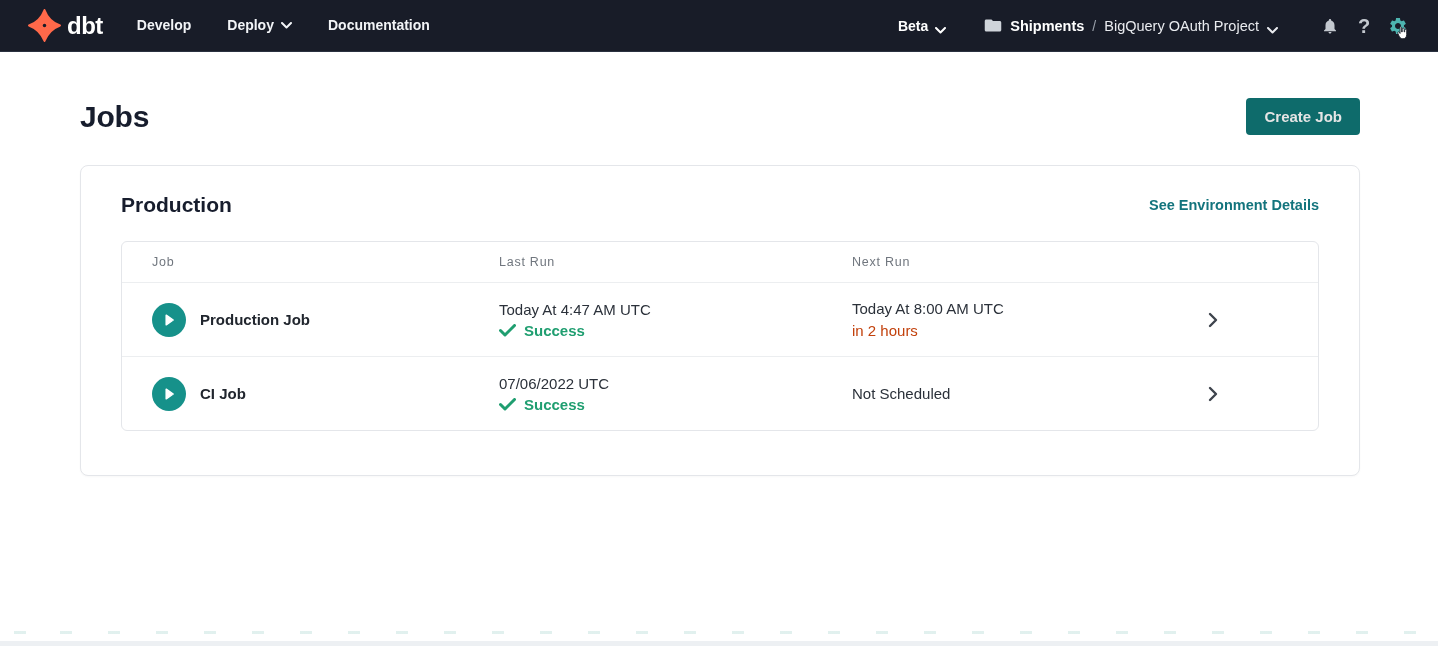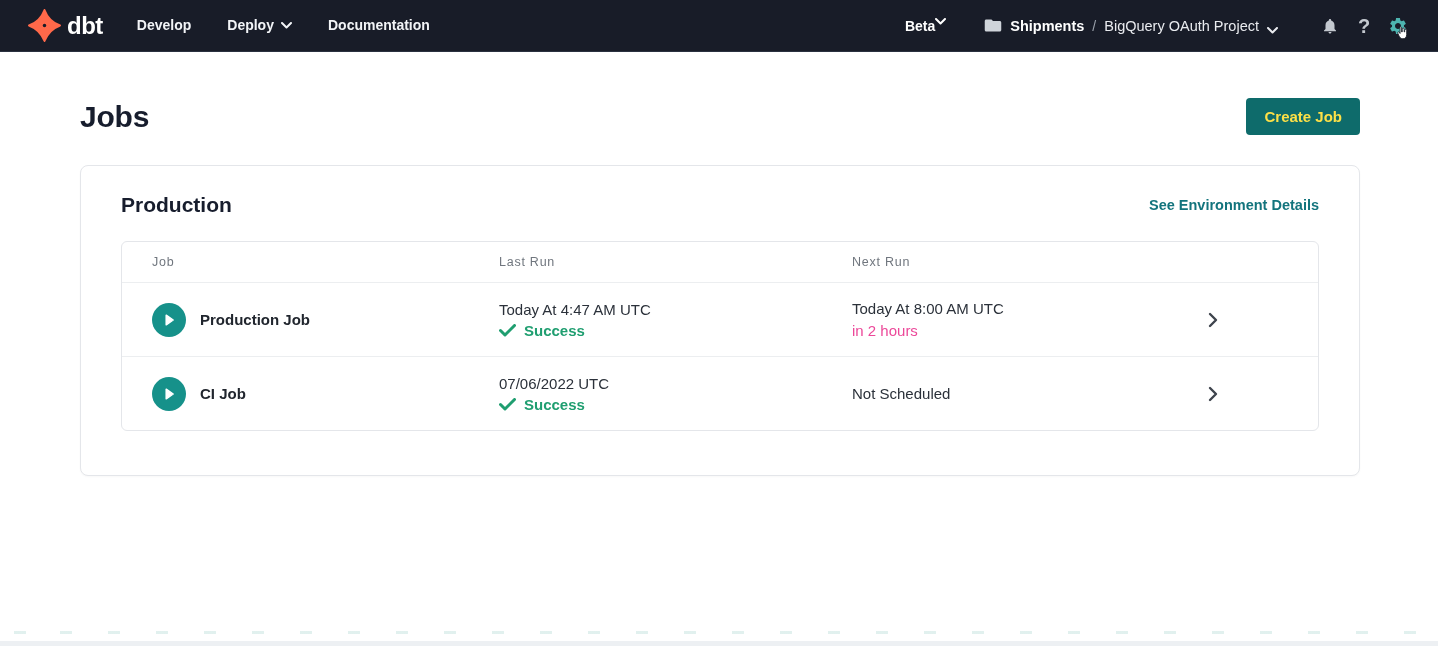--- a/index.html
+++ b/index.html
@@ -21,35 +21,35 @@
     padding: 0 26px 0 28px;
   }
   .brand { display: flex; align-items: center; gap: 6px; margin-right: 34px; cursor: pointer; }
   .brand-word { color: #ffffff; font-size: 24px; font-weight: 700; letter-spacing: -0.5px; line-height: 1; }
   .nav-links { display: flex; align-items: flex-start; gap: 36px; }
   .nav-link {
     color: #f2f4f7; font-size: 14px; font-weight: 600; cursor: pointer;
     display: flex; align-items: center; gap: 7px; line-height: 41px;
   }
   .nav-right { margin-left: auto; display: flex; align-items: center; }
-  .beta { display: flex; align-items: flex-start; color: #ffffff; font-size: 14px; font-weight: 600; cursor: pointer; margin-right: 38px; }
+  .beta { display: flex; align-items: flex-end; gap: 7px; color: #ffffff; font-size: 14px; font-weight: 600; cursor: pointer; margin-right: 38px; }
   .project-crumb { display: flex; align-items: center; gap: 8px; margin-right: 32px; }
   .crumb-account { color: #ffffff; font-size: 14.5px; font-weight: 700; cursor: pointer; }
   .crumb-sep { color: #9aa1ab; font-size: 14px; }
   .crumb-project { color: #e9ebef; font-size: 14.5px; font-weight: 400; cursor: pointer; display: flex; align-items: flex-end; gap: 8px; }
   .nav-icon-btn { width: 28px; height: 28px; display: flex; align-items: center; justify-content: center; cursor: pointer; margin-left: 6px; position: relative; }
   .qmark { color: #c3c8cf; font-size: 20px; font-weight: 700; line-height: 1; }
   .cursor-overlay { position: absolute; left: 11px; top: 13px; }
 
   
   .main { padding: 0 78px 0 80px; margin-top: 44px; }
   .title-row { display: flex; align-items: center; justify-content: space-between; margin-top: 46px; }
   .page-title { font-size: 30px; font-weight: 700; color: #171d2d; letter-spacing: -0.2px; }
   .create-job-btn {
-    background: #0e6b6b; color: #fde047; border: none; border-radius: 4px;
+    background: #0e6b6b; color: #e5e5e5; border: none; border-radius: 4px;
     font-family: inherit; font-size: 15px; font-weight: 600;
     padding: 10px 18px; cursor: pointer;
   }
 
   .env-card {
     margin-top: 30px;
     border: 1px solid #e4e6ea;
     border-radius: 8px;
     background: #ffffff;
     box-shadow: 0 1px 2px rgba(20,25,40,0.03);
@@ -77,21 +77,21 @@
   .play-btn {
     width: 34px; height: 34px; border-radius: 50%;
     background: #16918a; display: flex; align-items: center; justify-content: center;
     cursor: pointer; flex: none;
   }
   .job-name { font-size: 15px; font-weight: 700; color: #21262e; }
   .cell-stack { display: flex; flex-direction: column; justify-content: center; gap: 3px; }
   .run-time { font-size: 15px; color: #2b313a; line-height: 19px; }
   .status-line { display: flex; align-items: center; gap: 8px; }
   .status-text { font-size: 15px; font-weight: 600; color: #1f9e70; }
-  .run-relative { font-size: 15px; color: #ec4899; line-height: 19px; }
+  .run-relative { font-size: 15px; color: #c2410c; line-height: 19px; }
   .cell-chevron { display: flex; align-items: center; justify-content: center; }
 
   
   .bottom-dashes {
     position: absolute; left: 0; right: 0; bottom: 12px; height: 3px;
     background: repeating-linear-gradient(90deg, rgba(120,190,180,0.22) 0 12px, transparent 12px 48px);
     background-position: 60px 0;
   }
   .bottom-strip {
     position: absolute; left: 0; right: 0; bottom: 0; height: 5px;

